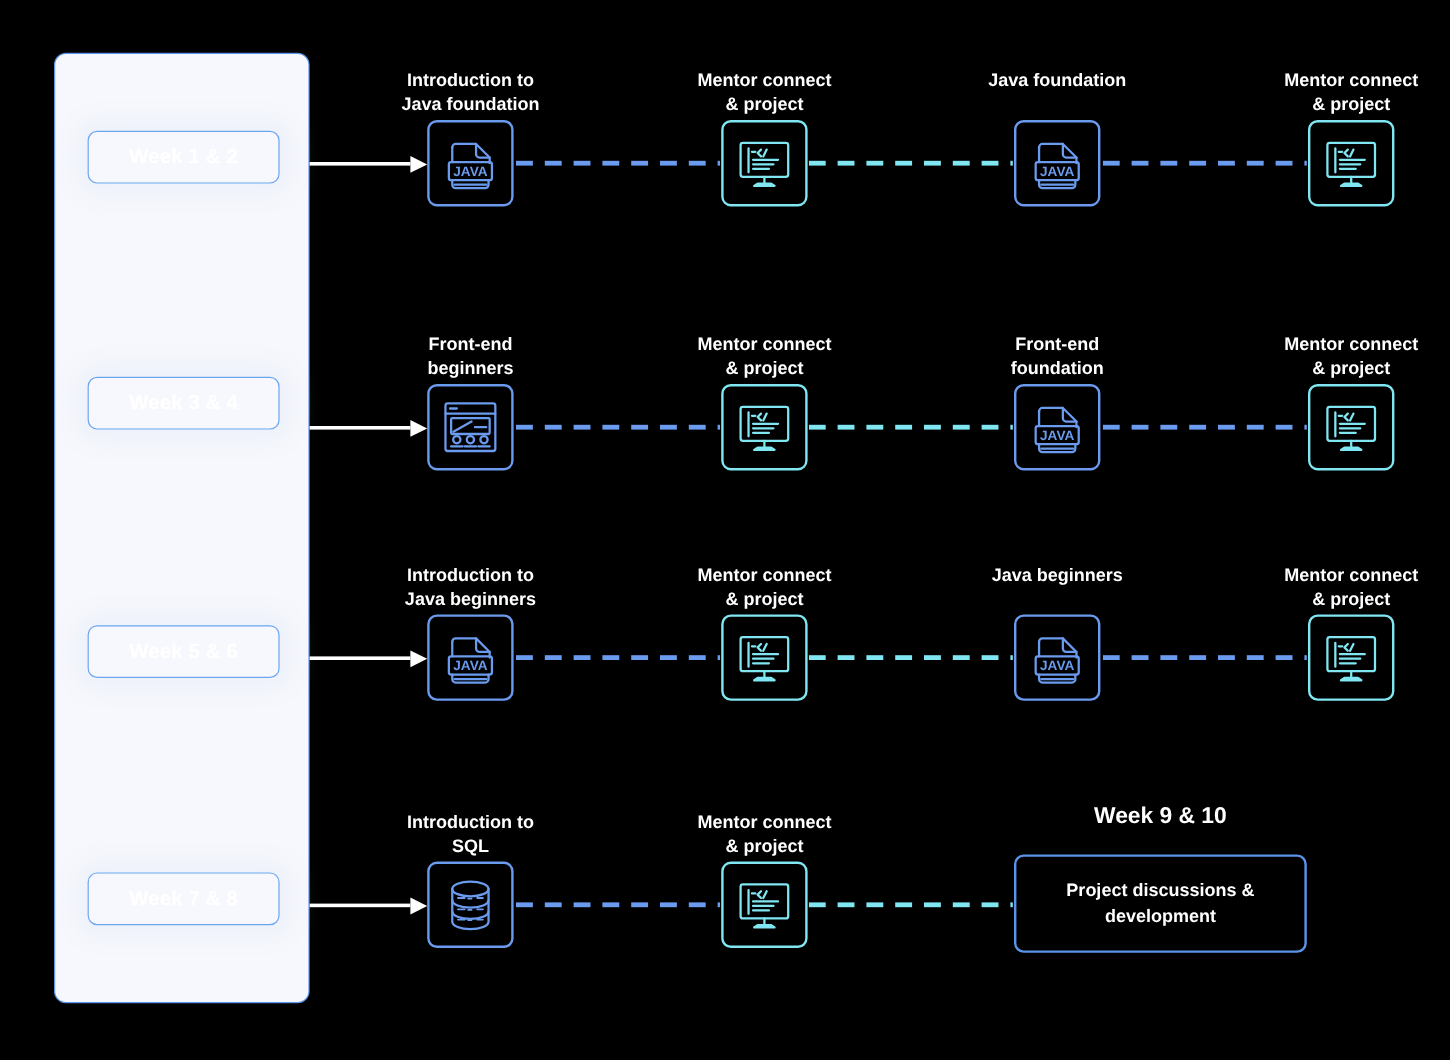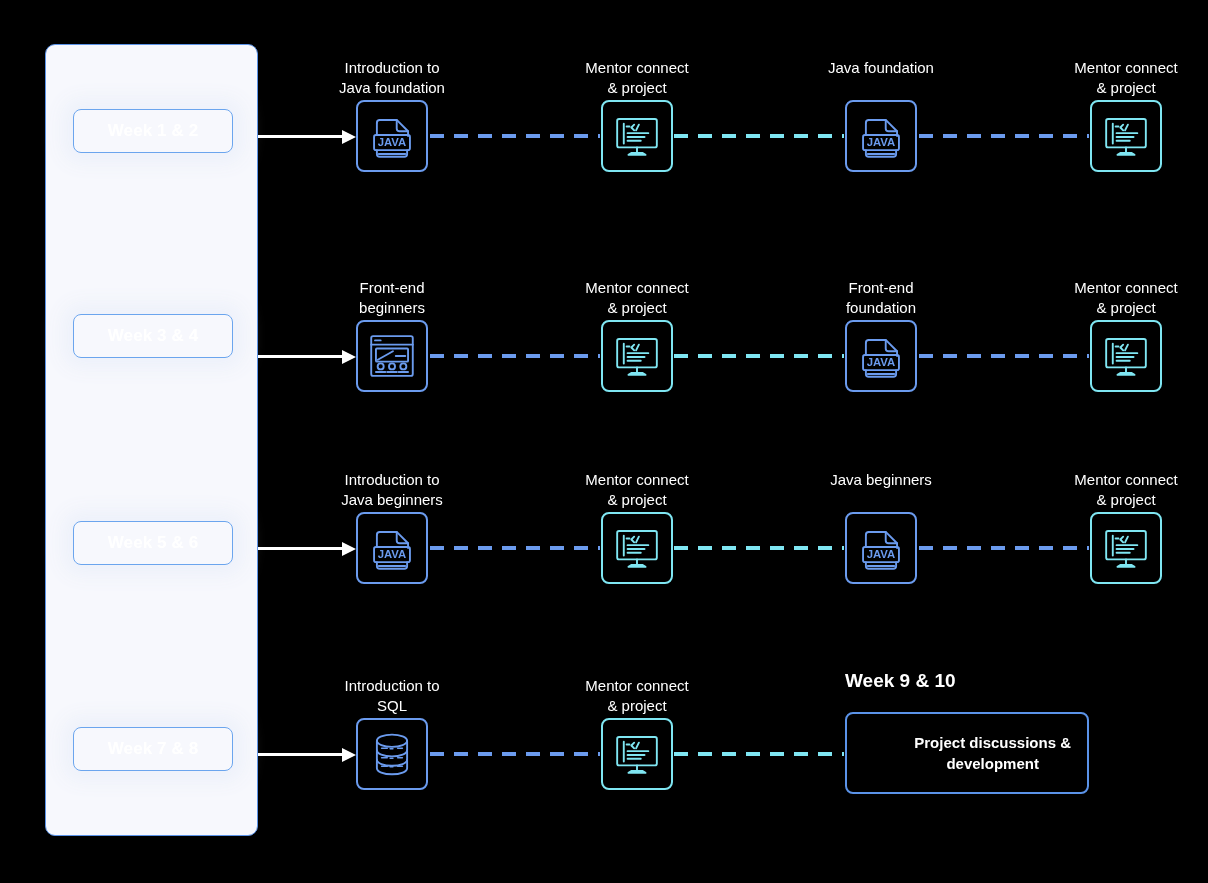--- a/index.html
+++ b/index.html
@@ -91,21 +91,21 @@
   .node[data-col="3"] { left: 1090px; }
   .node svg { display: block; width: 100%; height: 100%; }
 
   
   .node-caption {
     position: absolute;
     top: 32px;
     width: 200px;
     text-align: center;
     font-size: 15px;
-    font-weight: normal;
+    font-weight: bold;
     line-height: 20px;
     color: #ffffff;
     white-space: pre-line;
   }
   .node-caption[data-col="0"] { left: 292px; }
   .node-caption[data-col="1"] { left: 537px; }
   .node-caption[data-col="2"] { left: 781px; }
   .node-caption[data-col="3"] { left: 1026px; }
 
   
@@ -124,31 +124,31 @@
   .dash-blue { background-image: linear-gradient(to right, #6B9BEE 0 14px, transparent 14px 24px); background-size: 24px 4px; background-repeat: repeat-x; }
   .dash-cyan { background-image: linear-gradient(to right, #7FE6F2 0 14px, transparent 14px 24px); background-size: 24px 4px; background-repeat: repeat-x; }
 
   
   .milestone {
     position: absolute;
     left: 845px; top: 68px;
     width: 244px; height: 82px;
     border: 2px solid #5B93E8;
     border-radius: 8px;
-    display: flex; align-items: center; justify-content: flex-end;
+    display: flex; align-items: center; justify-content: center;
     padding: 0 16px;
   }
   .milestone-text {
     font-size: 15px; font-weight: bold; line-height: 21px;
     color: #ffffff; text-align: center; white-space: pre-line;
   }
   .milestone-title {
     position: absolute;
     left: 845px; top: 26px;
-    width: 244px; text-align: left;
+    width: 244px; text-align: center;
     font-size: 19px; font-weight: bold; color: #ffffff;
   }
 </style>
 </head>
 <body>
 
 <div id="sidebar-panel">
   <div class="week-chip" data-row="0">
     <span class="week-chip-label">Week 1 &amp; 2</span>
   </div>

